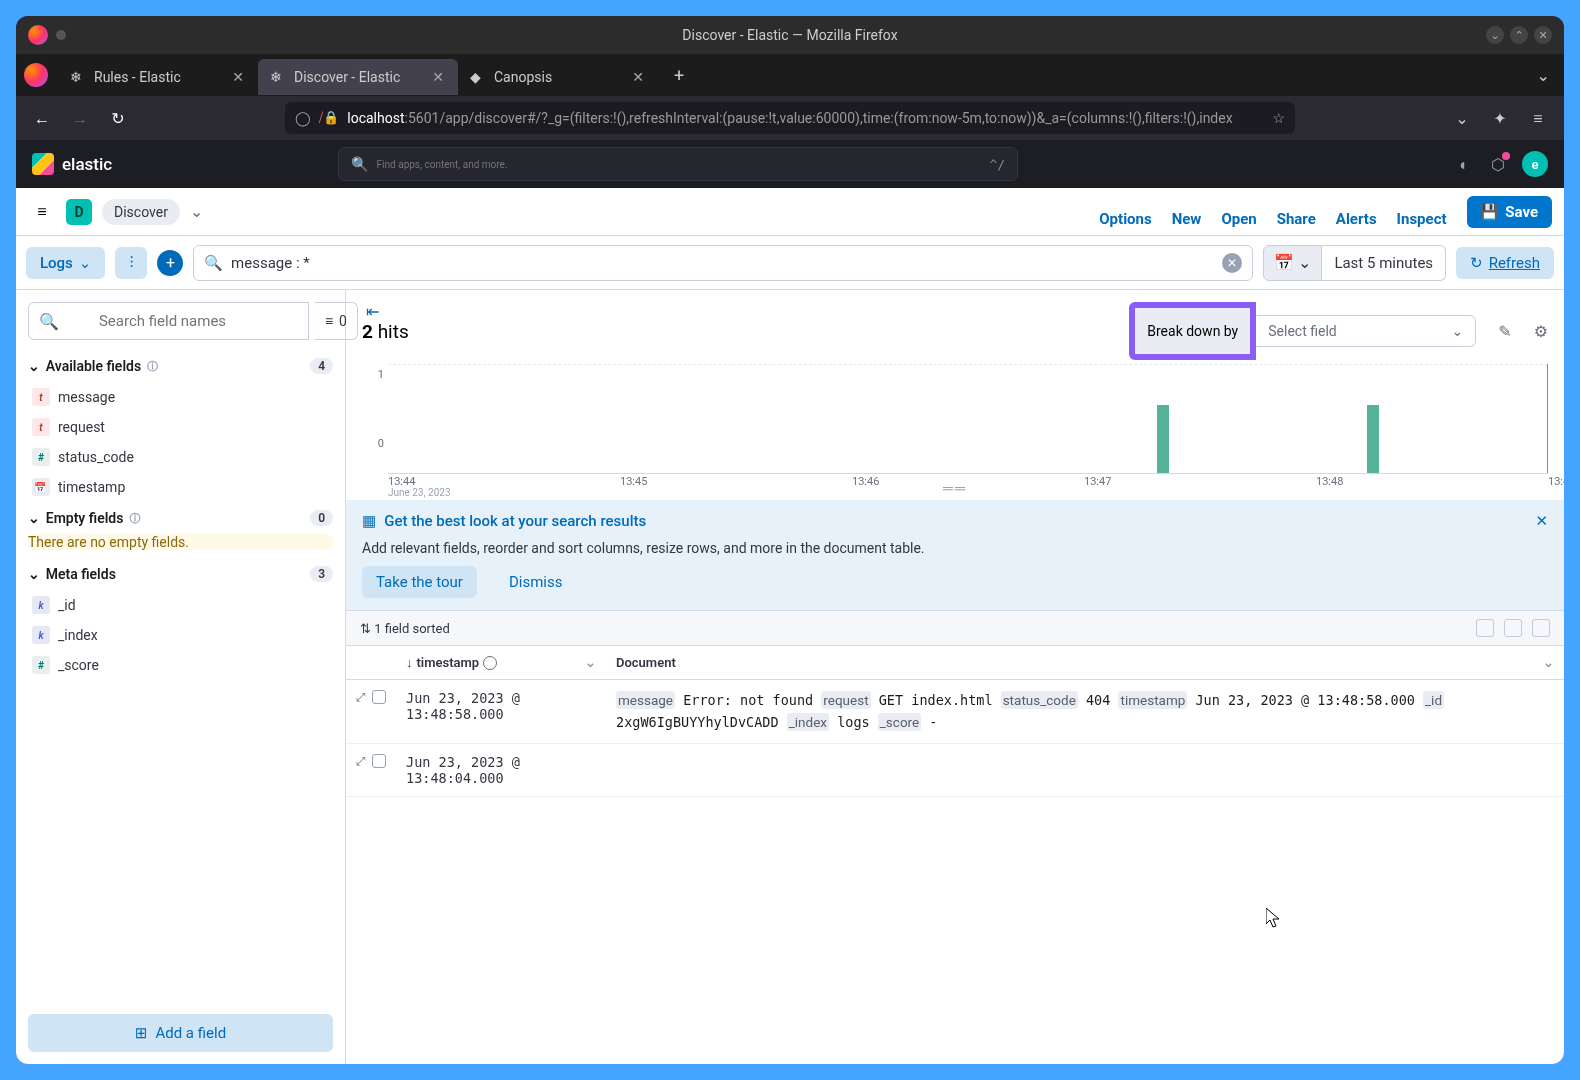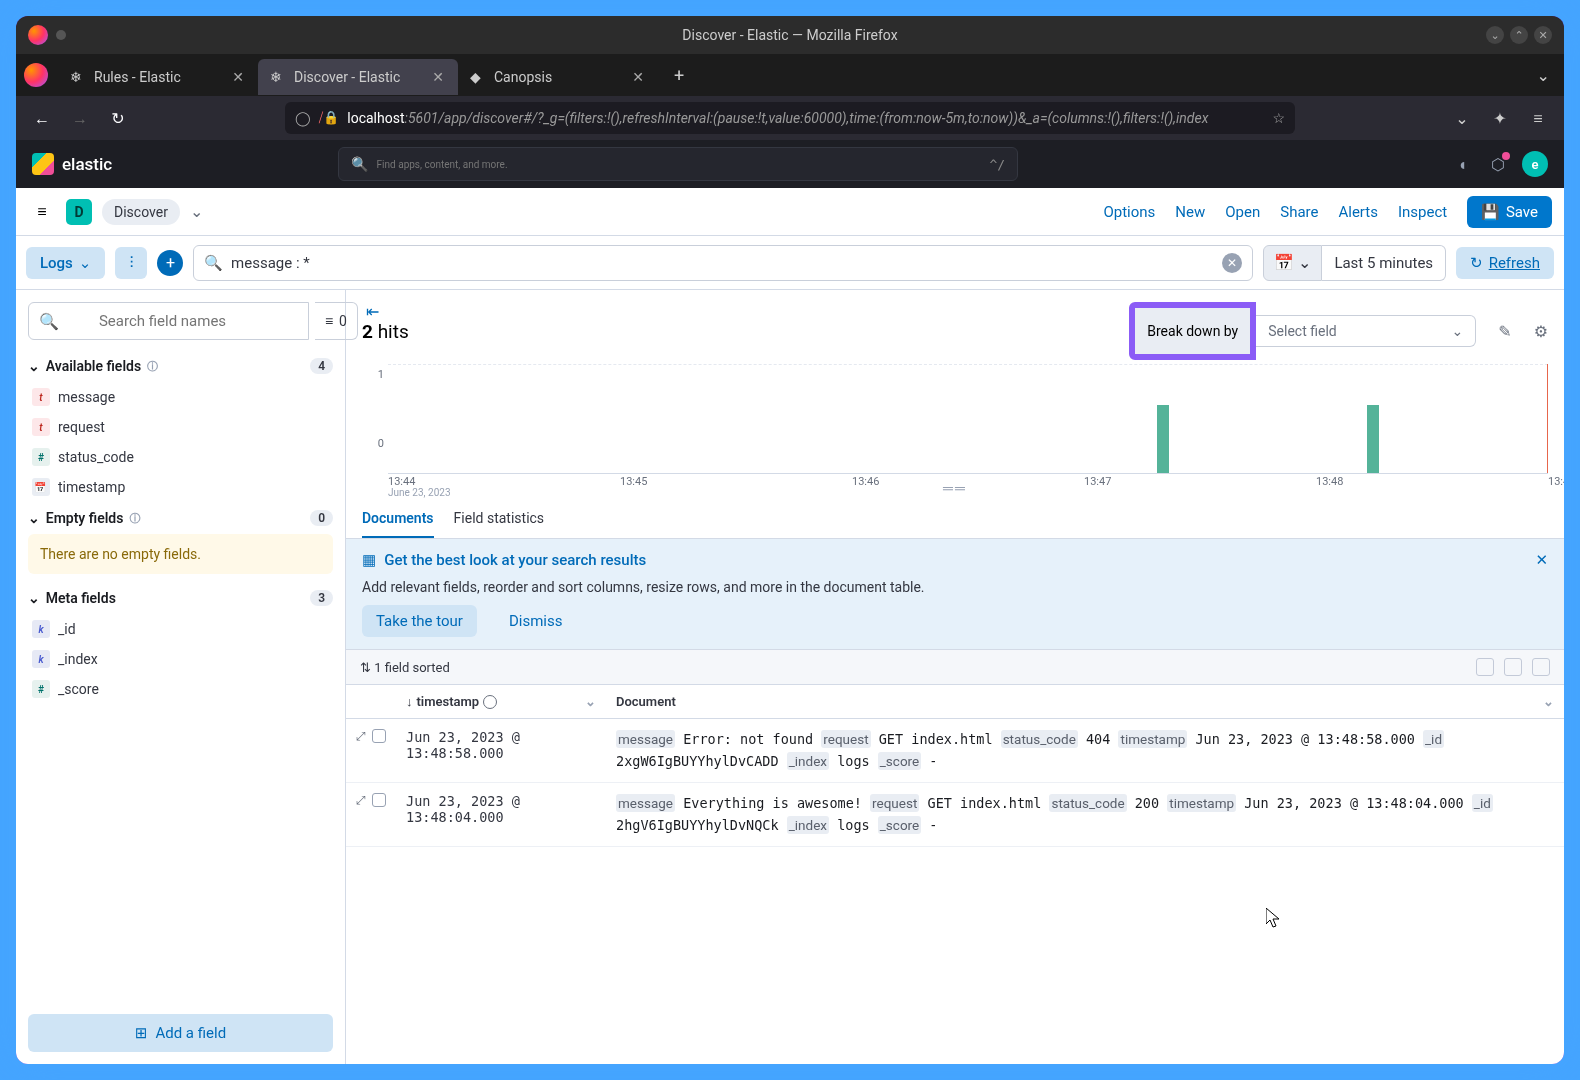--- a/index.html
+++ b/index.html
@@ -27,21 +27,21 @@
 
 
 .urlbar-row{ background:#2b2a33; height:44px; display:flex; align-items:center; padding:0 12px; gap:10px;}
 .nav-btn{ width:28px; height:28px; display:flex; align-items:center; justify-content:center; color:#fbfbfe;}
 .nav-btn.dis{ color:#666;}
 .urlbar{ flex:1; background:#1c1b22; height:32px; border-radius:6px; display:flex; align-items:center; padding:0 10px; gap:8px; color:#ddd; font-size:14px; max-width:1010px; margin:0 auto;}
 .urlbar .lock{ color:#ff6b6b; font-size:13px;}
 .urlbar .shield{ color:#aaa;}
 .url-text{ flex:1; white-space:nowrap; overflow:hidden;}
 .url-host{ color:#fff;}
-.url-rest{ color:#999;font-style:italic;}
+.url-rest{ color:#999;}
 .star{ color:#aaa;}
 .tb-icon{ width:28px; height:28px; display:flex; align-items:center; justify-content:center; color:#ccc;}
 
 
 .el-header{ background:#1d1e24; height:48px; display:flex; align-items:center; padding:0 16px; gap:16px;}
 .elastic-logo{ display:flex; align-items:center; gap:8px; color:#fff; font-size:17px; font-weight:500;}
 .el-logo-mark{ width:22px; height:22px; background:linear-gradient(135deg,#00bfb3 0%,#00bfb3 33%,#fec514 33%,#fec514 66%,#f04e98 66%); border-radius:4px;}
 .el-search{ flex:1; max-width:680px; margin:0 auto; background:#25262e; height:34px; border-radius:6px; display:flex; align-items:center; padding:0 12px; gap:8px; color:#98a2b3; font-size:14px; border:1px solid #343741;}
 .el-search input{ flex:1; background:none; border:none; color:#ccc; outline:none; font-size:10px;}
 .kbd{ font-family:monospace; color:#888; font-size:13px;}
@@ -50,21 +50,21 @@
 .notif-dot{ position:absolute; top:-2px; right:-2px; width:8px; height:8px; border-radius:50%; background:#f04e98;}
 .avatar{ width:26px; height:26px; border-radius:50%; background:#00bfb3; color:#fff; display:flex; align-items:center; justify-content:center; font-size:13px; font-weight:600;}
 
 
 .page{ flex:1; background:#fff; display:flex; flex-direction:column; overflow:hidden;}
 .breadcrumb{ height:48px; display:flex; align-items:center; padding:0 12px; gap:10px; border-bottom:1px solid #d3dae6;}
 .hamburger-box{ width:28px; height:28px; display:flex; align-items:center; justify-content:center;}
 .d-badge{ width:26px; height:26px; background:#00bfb3; border-radius:5px; color:#003b36; font-weight:700; display:flex; align-items:center; justify-content:center; font-size:14px;}
 .bc-pill{ background:#e9edf3; padding:5px 12px; border-radius:16px; font-size:14px; color:#343741;}
 .bc-chev{ color:#69707d;}
-.bc-right{ margin-left:auto; display:flex; align-items:center; gap:20px; font-size:15px;}
+.bc-right{ margin-left:auto; display:flex; align-items:flex-end; gap:20px; font-size:15px;font-weight:bold;}
 .bc-link{ color:#006bb8; cursor:pointer;}
 .save-btn{ background:#07c; color:#fff; padding:7px 14px; border-radius:6px; font-size:15px; display:flex; align-items:center; gap:6px;}
 
 
 .querybar{ height:54px; display:flex; align-items:center; padding:0 10px; gap:10px; border-bottom:1px solid #d3dae6;}
 .logs-btn{ background:#cfe4f5; color:#006bb8; padding:7px 14px; border-radius:6px; font-size:15px; display:flex; align-items:center; gap:6px; font-weight:500;}
 .icon-btn{ width:32px; height:32px; display:flex; align-items:center; justify-content:center; border-radius:6px;}
 .icon-btn.filter{ background:#cfe4f5; color:#006bb8;}
 .icon-btn.add{ background:#006bb8; color:#fff; border-radius:50%; width:26px; height:26px;}
 .kql{ flex:1; height:36px; border:1px solid #c9cfda; border-radius:6px; display:flex; align-items:center; padding:0 10px; gap:8px; font-size:15px; color:#343741;}
@@ -84,21 +84,21 @@
 .collapse-icon{ color:#006bb8; margin-left:2px;}
 .section-hdr{ display:flex; align-items:center; gap:6px; padding:8px 0; font-size:14px; font-weight:600; color:#1a1c21;}
 .count-pill{ margin-left:auto; background:#e9edf3; padding:1px 8px; border-radius:10px; font-size:12px; color:#343741;}
 .info-tiny{ color:#98a2b3; font-size:11px;}
 .field-item{ display:flex; align-items:center; gap:8px; padding:6px 4px; font-size:14px; color:#343741;}
 .ftype{ width:18px; height:18px; border-radius:3px; display:flex; align-items:center; justify-content:center; font-size:10px; font-weight:600;}
 .ftype.t{ background:#fde7e9; color:#bd271e; font-style:italic;}
 .ftype.h{ background:#e6f1ee; color:#00726b;}
 .ftype.d{ background:#e9edf3; color:#69707d;}
 .ftype.k{ background:#e6e9f5; color:#4a5bcf; font-style:italic;}
-.empty-note{ background:#fff9e8; padding:12px; border-radius:6px; font-size:14px; color:#8a6a0a; margin-bottom:8px;}
+.empty-note{ background:#fff9e8; border-radius:6px; font-size:14px; color:#8a6a0a; margin-bottom:8px;}
 .add-field-btn{ margin-top:auto; background:#cfe4f5; color:#006bb8; padding:10px; border-radius:6px; font-size:15px; display:flex; align-items:center; justify-content:center; gap:8px;}
 
 .main{ flex:1; display:flex; flex-direction:column; overflow:hidden;}
 .hits-row{ padding:12px 16px 4px; display:flex; align-items:center; gap:12px;}
 .hits-n{ font-size:19px;}
 .hits-n b{ font-weight:700;}
 .breakdown{ margin-left:auto; display:flex; align-items:center; gap:0;}
 .bd-label{ background:#e9edf3; padding:15px 12px; font-size:14px; border-radius:6px 0 0 6px; border:6px solid #8b5cf6;}
 .bd-select{ border:1px solid #c9cfda; border-left:none; padding:7px 12px; font-size:14px; color:#69707d; border-radius:0 6px 6px 0; width:220px; display:flex; align-items:center;}
 .gear{ color:#69707d; margin-left:10px;}
@@ -375,24 +375,20 @@
                 <span class="xt" style="left: 80%;">13:48</span>
                 <span class="xt" style="left: 100%;">13:49</span>
                 <span class="xt-sub" style="left: 0px;">June 23, 2023</span>
               </div>
           <div class="bar" style="left: 66.3%; height: 68px;"></div>
               <div class="bar" style="left: 84.4%; height: 68px;"></div>
             </div>
         </div>
         <div class="drag">══</div>
 
-        <div class="tabs">
-          <div class="mtab active">Documents</div>
-          <div class="mtab">Field statistics</div>
-        </div>
 
         <div class="callout">
           <div class="callout-h">
             <span>▦</span>
             <span>Get the best look at your search results</span>
             <span class="callout-close">✕</span>
           </div>
           <div class="callout-sub">Add relevant fields, reorder and sort columns, resize rows, and more in the document table.</div>
           <div class="callout-actions">
             <div class="tour-btn">Take the tour</div>
@@ -434,23 +430,20 @@
     <div class="cell doc">
       <span class="fld">message</span> Error: not found <span class="fld">request</span> GET index.html <span class="fld">status_code</span> 404 <span class="fld">timestamp</span> Jun 23, 2023 @ 13:48:58.000 <span class="fld">_id</span> 2xgW6IgBUYYhylDvCADD <span class="fld">_index</span> logs <span class="fld">_score</span>  -
     </div>
             </div>
             <div class="row">
     <div class="cell sel">
                 <span class="expand">⤢</span>
                 <span class="chk"></span>
               </div>
     <div class="cell ts">Jun 23, 2023 @ 13:48:04.000</div>
-    <div class="cell doc">
-      <span class="fld">message</span> Everything is awesome! <span class="fld">request</span> GET index.html <span class="fld">status_code</span> 200 <span class="fld">timestamp</span> Jun 23, 2023 @ 13:48:04.000 <span class="fld">_id</span> 2hgV6IgBUYYhylDvNQCk <span class="fld">_index</span> logs <span class="fld">_score</span>  -
-    </div>
             </div>
           </div>
       </div>
     </div>
   </div>
 </div>
 
 <svg class="cursor" style="left:1266px; top:908px;" viewBox="0 0 14 20">
     <path d="M0 0 L0 16 L4 12 L7 19 L10 18 L7 11 L13 11 Z" fill="#fff" stroke="#000"></path>
   </svg>

